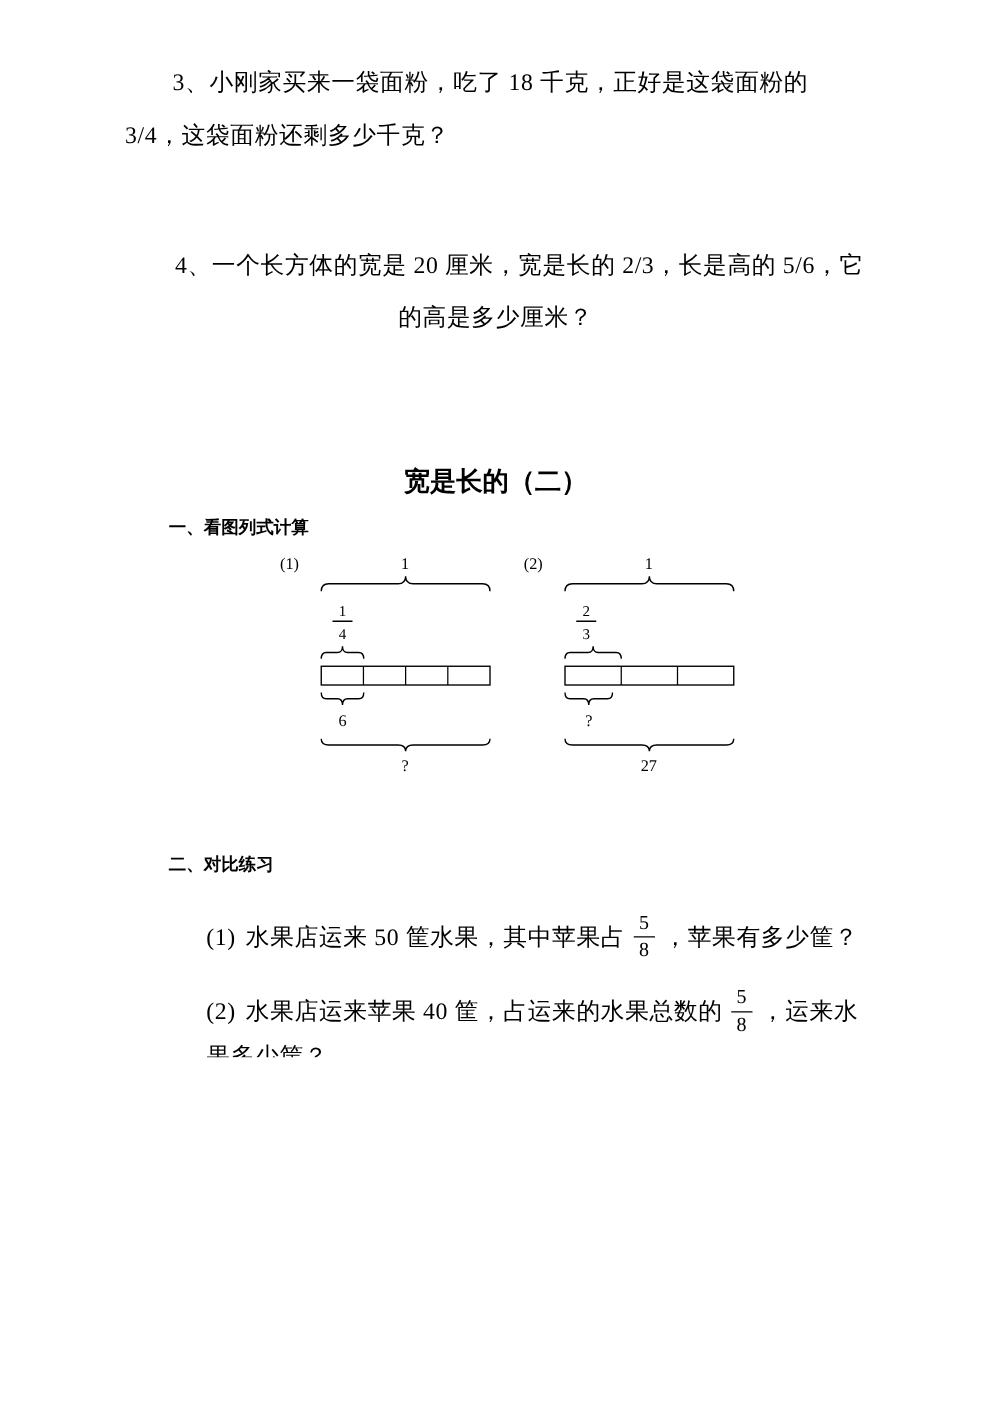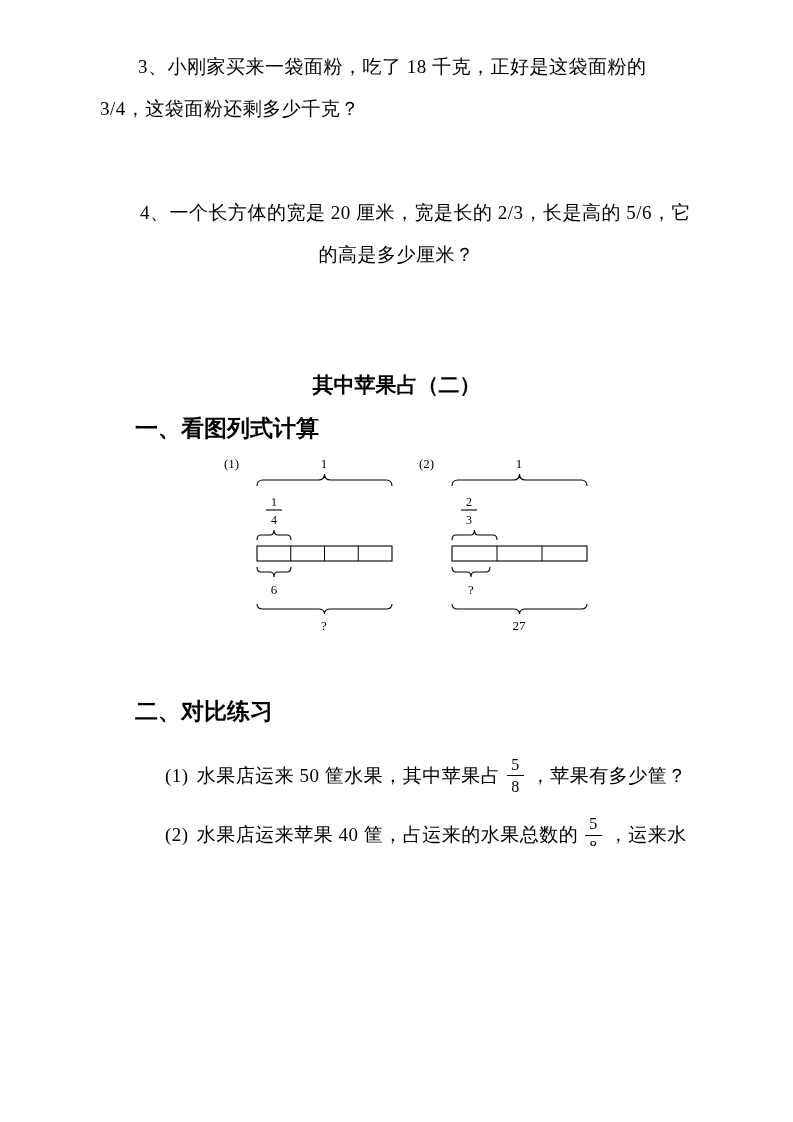--- a/index.html
+++ b/index.html
@@ -33,21 +33,21 @@
     margin: 95px 0 0 0;
     text-align: center;
     font-family: "Liberation Sans", "DejaVu Sans", sans-serif;
     font-size: 21px;
     font-weight: bold;
   }
   .section-heading {
     margin: 0;
     margin-left: 35px;
     font-family: "Liberation Sans", "DejaVu Sans", sans-serif;
-    font-size: 23px;
+    font-size: 14px;
     font-weight: bold;
   }
   .s1 { margin-top: 14px; }
   .s2 { margin-top: 62px; font-family: Liberation Mono, monospace; }
   .s3 { margin-top: 42px; }
   .diagrams {
     display: flex;
     gap: 15px;
     margin-left: 122px;
     margin-top: 10px;
@@ -96,21 +96,21 @@
 </style>
 </head>
 <body>
 
 <div class="page">
 
   <p class="problem">3、小刚家买来一袋面粉，吃了 18 千克，正好是这袋面粉的 3/4，这袋面粉还剩多少千克？</p>
 
   <p class="problem problem-4">4、一个长方体的宽是 20 厘米，宽是长的 2/3，长是高的 5/6，它的高是多少厘米？</p>
 
-  <h1 class="title">其中苹果占（二）</h1>
+  <h1 class="title">宽是长的（二）</h1>
 
   <h2 class="section-heading s1">一、看图列式计算</h2>
 
   <div class="diagrams">
 
     <svg width="180" height="180" viewBox="0 0 180 180">
       <text class="diagram-text" x="2" y="14">(1)</text>
       <text class="diagram-text" x="102" y="14" text-anchor="middle">1</text>
 
       <path d="M35,32 Q35,26 41,26 L96.5,26 Q102.5,26 102.5,20 Q102.5,26 108.5,26 L164,26 Q170,26 170,32" fill="none" stroke="#000" stroke-width="1.1"></path>

